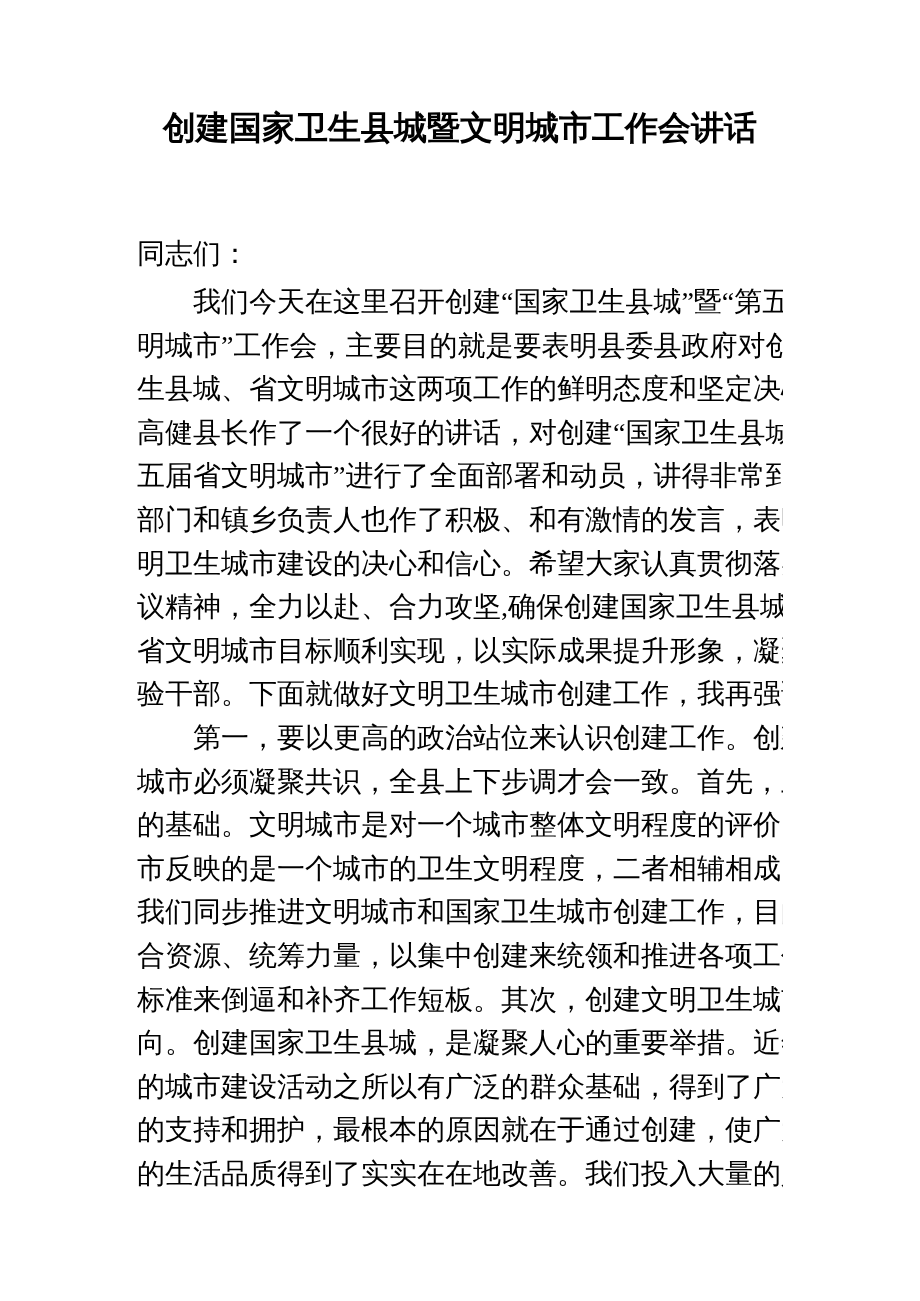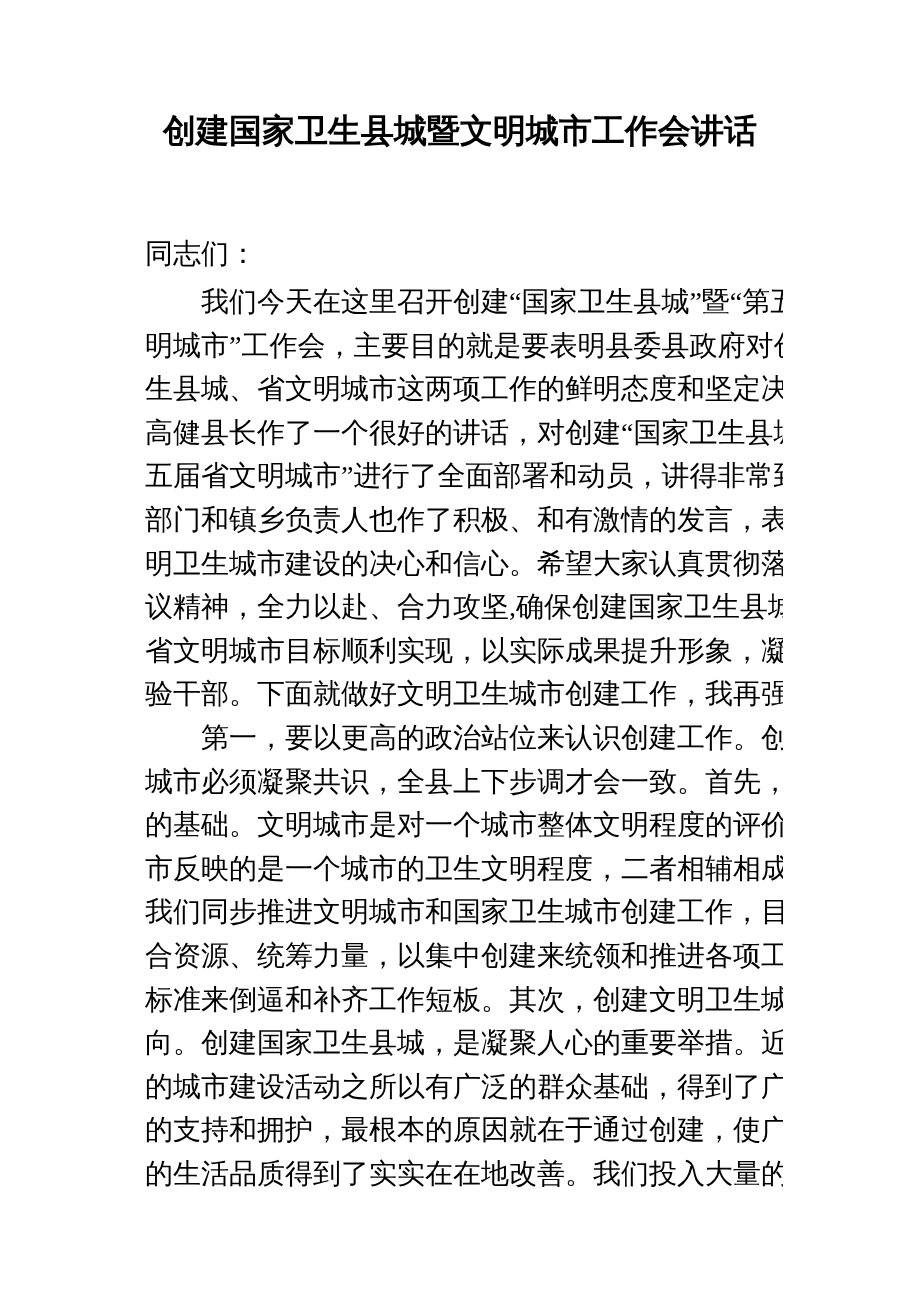--- a/index.html
+++ b/index.html
@@ -14,36 +14,35 @@
     background: #ffffff;
     color: #000000;
     overflow: hidden;
   }
   .doc-title {
     position: absolute;
     top: 111px;
     left: 0;
     right: 0;
     text-align: center;
-    font-family: Liberation Sans, sans-serif;
+    font-family: Liberation Mono, monospace;
     font-weight: bold;
     font-size: 33px;
     line-height: 40px;
     letter-spacing: 0;
     white-space: nowrap;
   }
   .doc-body {
     position: absolute;
     top: 232px;
     left: 137px;
     right: 137px;
     font-family: "Liberation Serif", "DejaVu Serif", serif;
     font-size: 28px;
     color: #000000;
-    margin-left: 8px;
   }
   .salutation {
     line-height: 44px;
     margin-bottom: 4px;
     text-align: left;
   }
   .paragraph {
     margin: 0;
   }
   .line {

